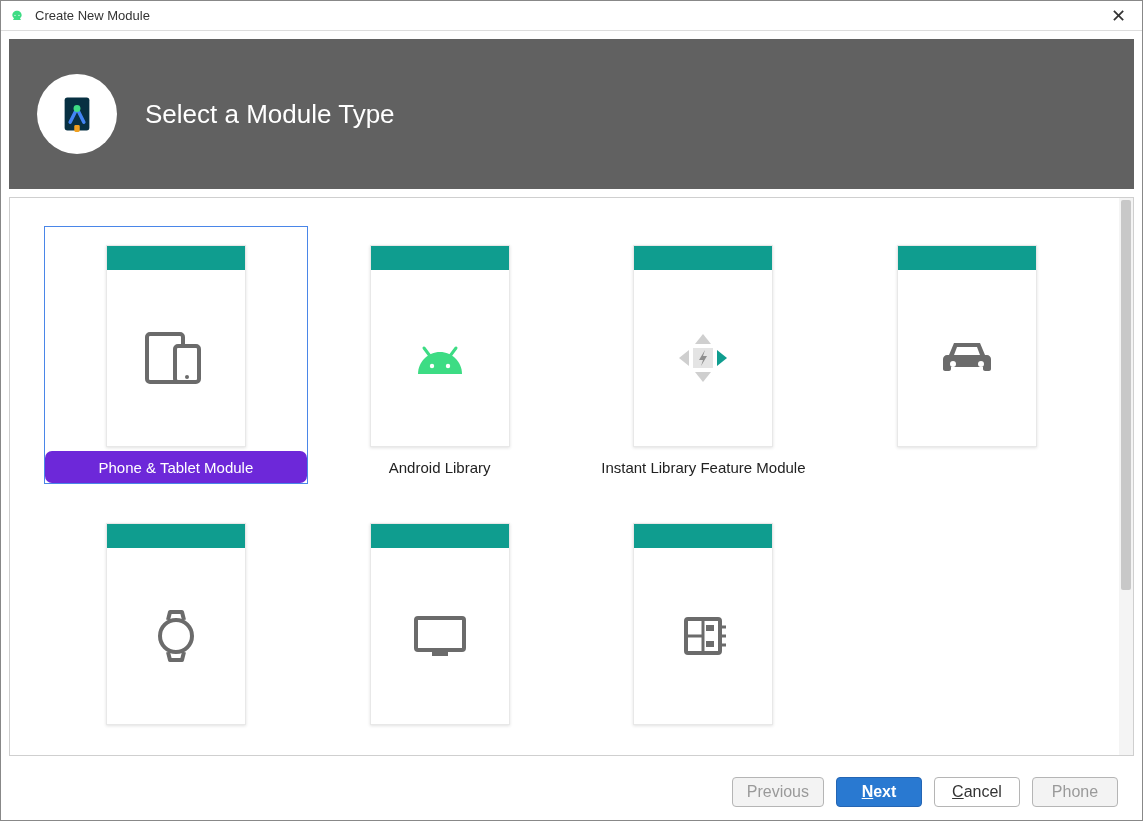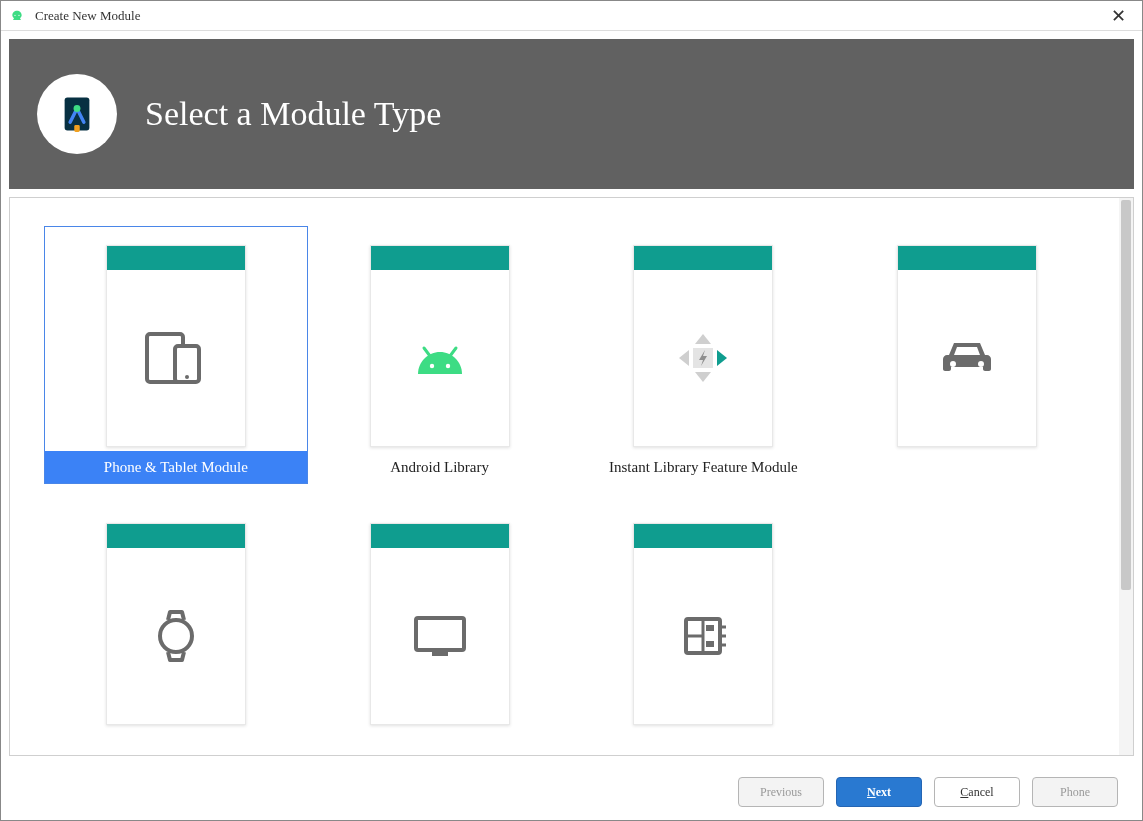--- a/index.html
+++ b/index.html
@@ -10,21 +10,20 @@
     height: 821px;
     overflow: hidden;
   }
   .window {
     width: 1143px;
     height: 821px;
     background: #ffffff;
     border: 1px solid #888;
     display: flex;
     flex-direction: column;
-    font-family: Liberation Serif, serif;
   }
   .titlebar {
     height: 30px;
     background: #ffffff;
     display: flex;
     align-items: center;
     padding: 0 8px;
     border-bottom: 1px solid #ddd;
   }
   .titlebar .app-icon {
@@ -55,21 +54,21 @@
     width: 80px; height: 80px;
     background: #ffffff;
     border-radius: 50%;
     display: flex;
     align-items: center;
     justify-content: center;
     margin-right: 28px;
   }
   .header-title {
     color: #ffffff;
-    font-size: 34px;
+    font-size: 26px;
     font-weight: 400;
   }
   .content-outer {
     flex: 1;
     margin: 8px;
     border: 1px solid #cfcfcf;
     position: relative;
     overflow: hidden;
   }
   .scroll-track {
@@ -132,38 +131,39 @@
     height: 32px;
     width: 100%;
     display: flex;
     align-items: center;
     justify-content: center;
     font-size: 15px;
     color: #222;
     margin-top: 4px;
   }
   .module-option.selected .module-label {
-    background: #3b82f6;
+    background: #6d28d9;
     color: #ffffff;
+    border-radius: 7px;
   }
   .footer {
     height: 56px;
     display: flex;
     align-items: center;
     justify-content: flex-end;
     padding-right: 24px;
     gap: 12px;
   }
   .btn {
     min-width: 86px;
     height: 30px;
     border: 1px solid #b5b5b5;
     background: #ffffff;
     border-radius: 4px;
-    font-size: 12px;
+    font-size: 16px;
     color: #333;
     cursor: pointer;
     display: flex;
     align-items: center;
     justify-content: center;
     padding: 0 14px;
   }
   .btn.primary {
     background: #2979d1;
     border-color: #2465b3;

